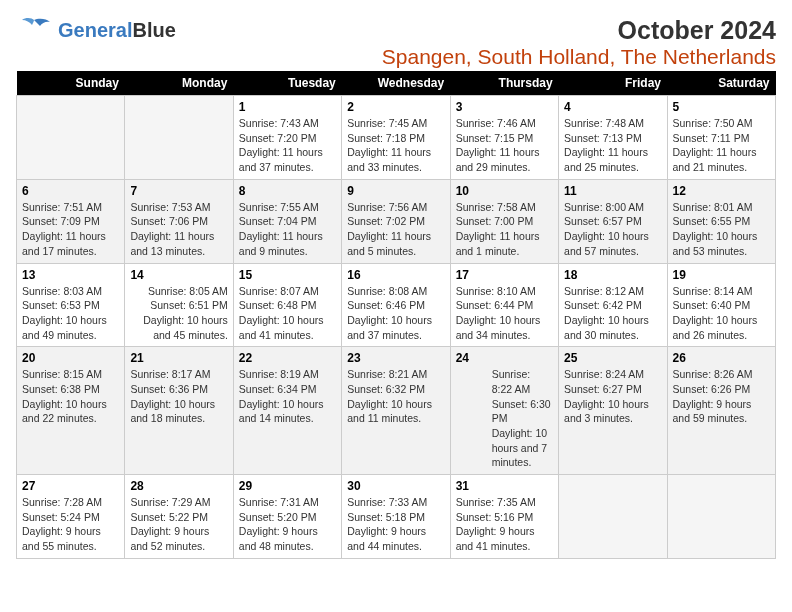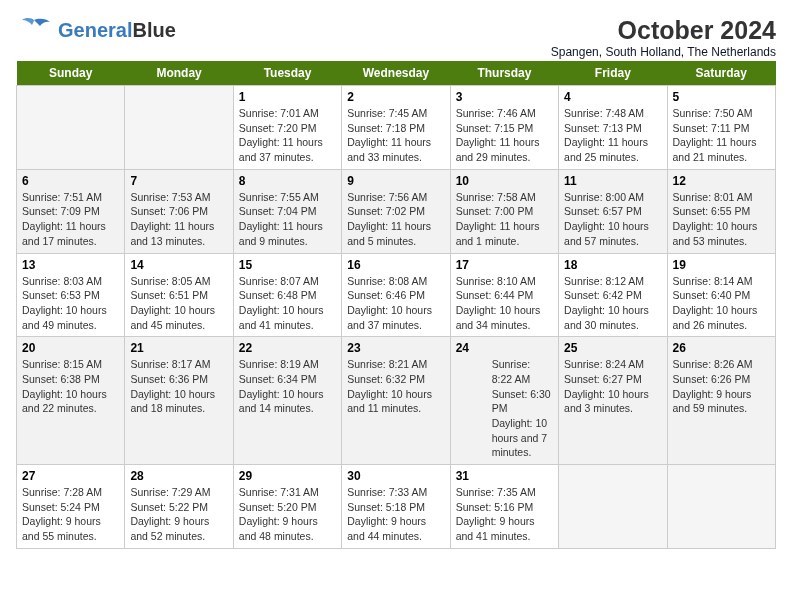--- a/index.html
+++ b/index.html
@@ -28,32 +28,32 @@
     }
     .title-block {
       text-align: right;
     }
     .month-title {
       font-size: 25px;
       font-weight: bold;
       color: #333;
     }
     .location-title {
-      font-size: 12px;
-      color: #0f172a;
+      font-size: 21px;
+      color: #c2410c;
     }
     table {
       width: 100%;
       border-collapse: collapse;
       font-size: 11px;
     }
     th {
-      background-color: #4d7c0f;
+      background-color: #000000;
       color: #fff;
-      text-align: center;
+      text-align: right;
       padding: 5px 6px;
       font-size: 12px;
       font-weight: bold;
     }
     td {
       border: 1px solid #ccc;
       vertical-align: top;
       padding: 4px 5px;
       width: calc(100% / 7);
       min-height: 80px;
@@ -118,21 +118,21 @@
         <th>Friday</th>
         <th>Saturday</th>
       </tr>
   </thead>
   <tbody id="calendar-body">
   <tr>
         <td class="empty"></td>
         <td class="empty"></td>
         <td>
           <div class="day-num">1</div>
-          <div class="day-info" style="white-space: pre-line;">Sunrise: 7:01 AM
+          <div class="day-info" style="white-space: pre-line;">Sunrise: 7:43 AM
 Sunset: 7:20 PM
 Daylight: 11 hours and 37 minutes.</div>
         </td>
         <td>
           <div class="day-num">2</div>
           <div class="day-info" style="white-space: pre-line;">Sunrise: 7:45 AM
 Sunset: 7:18 PM
 Daylight: 11 hours and 33 minutes.</div>
         </td>
         <td>
@@ -200,21 +200,21 @@
       </tr>
       <tr>
         <td>
           <div class="day-num">13</div>
           <div class="day-info" style="white-space: pre-line;">Sunrise: 8:03 AM
 Sunset: 6:53 PM
 Daylight: 10 hours and 49 minutes.</div>
         </td>
         <td>
           <div class="day-num">14</div>
-          <div class="day-info" style="white-space: pre-line;">Sunrise: 8:05 AM
+          <div class="day-info" style="white-space: pre-line; text-align: right;">Sunrise: 8:05 AM
 Sunset: 6:51 PM
 Daylight: 10 hours and 45 minutes.</div>
         </td>
         <td>
           <div class="day-num">15</div>
           <div class="day-info" style="white-space: pre-line;">Sunrise: 8:07 AM
 Sunset: 6:48 PM
 Daylight: 10 hours and 41 minutes.</div>
         </td>
         <td>

